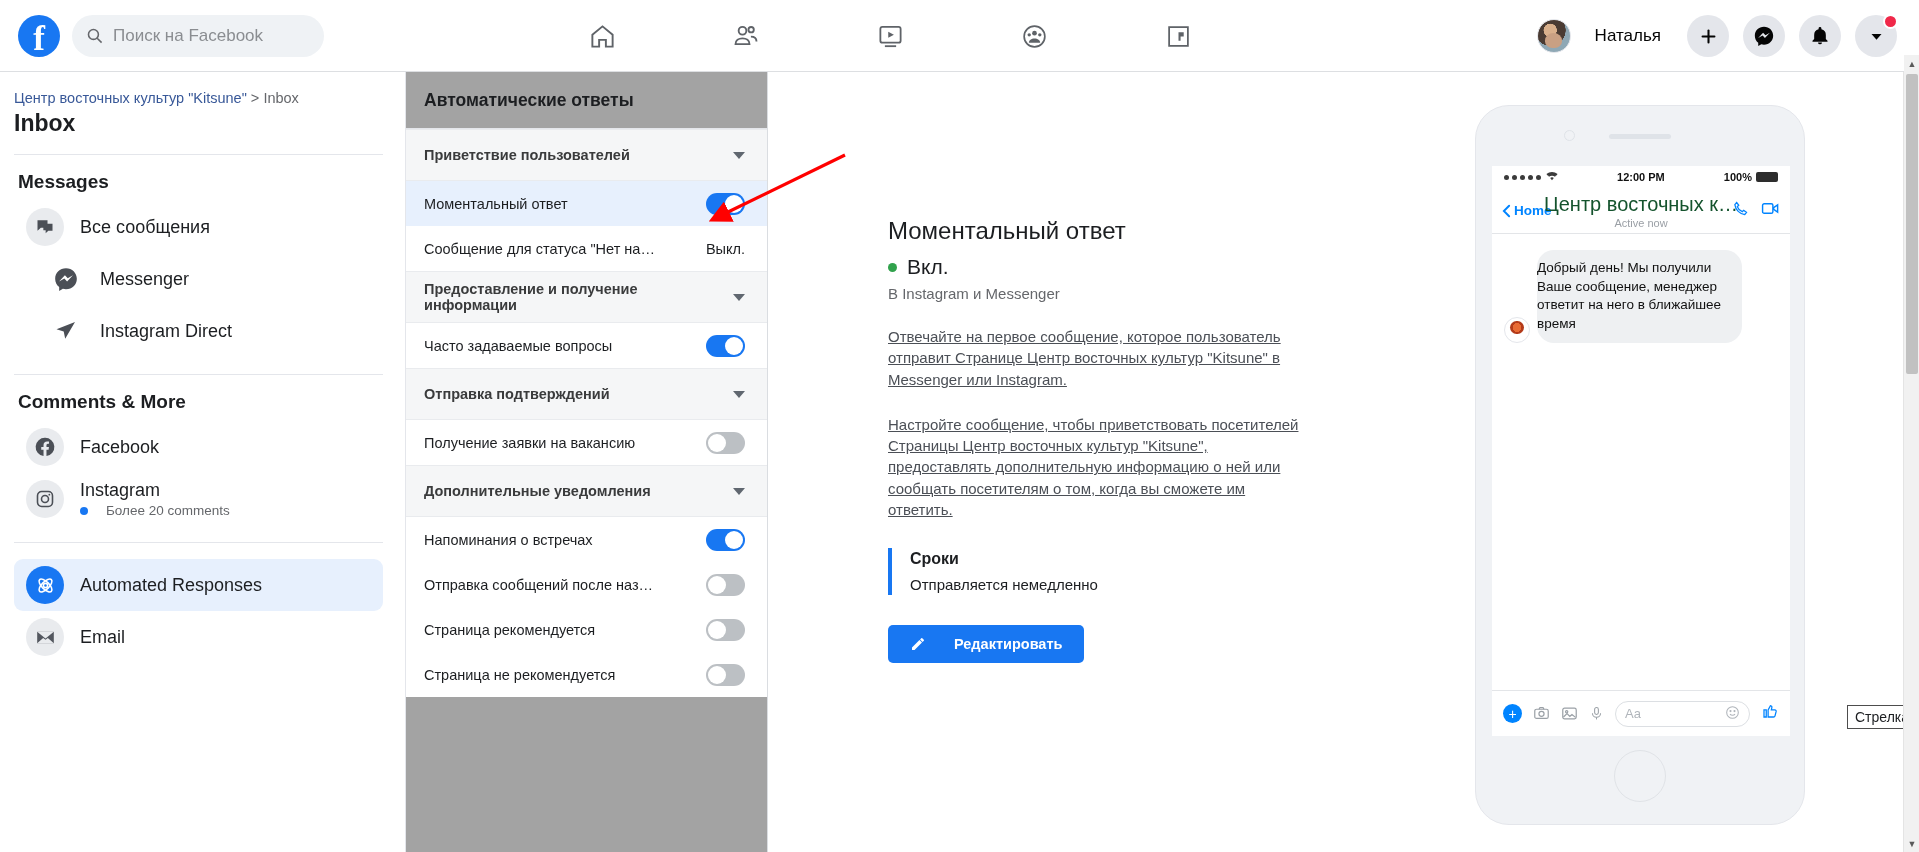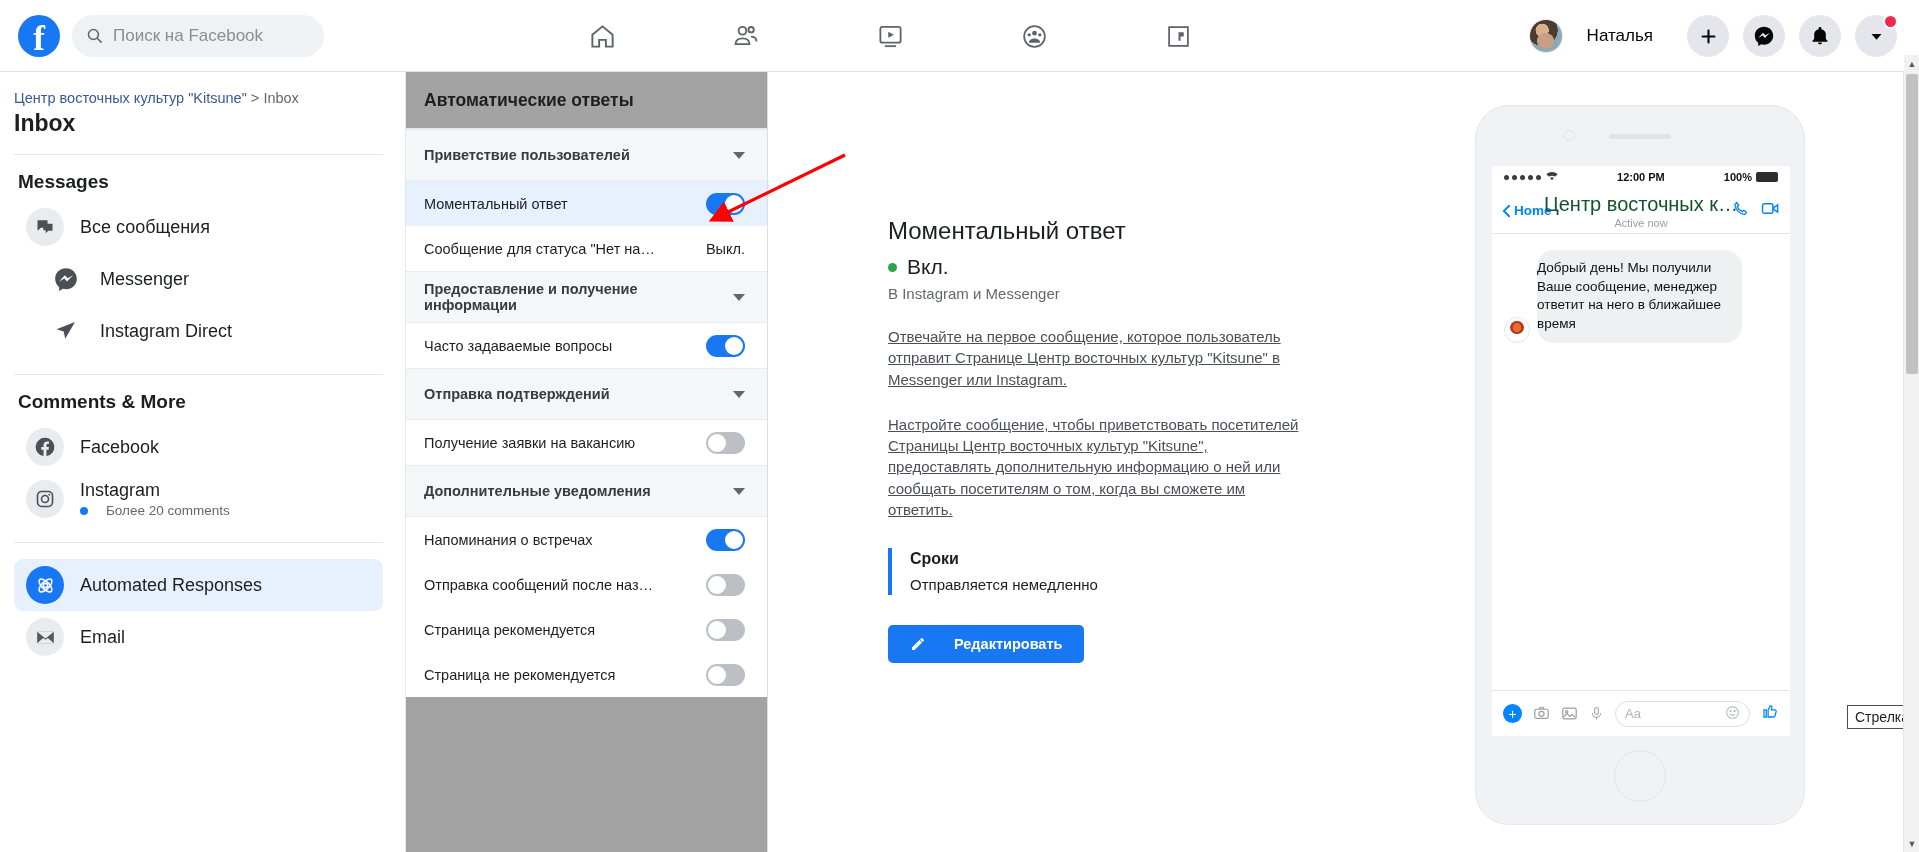--- a/index.html
+++ b/index.html
@@ -50,21 +50,21 @@
     position: absolute; left: 580px; top: 0;
     height: 72px; display: flex; align-items: center; gap: 100px;
   }
   .nav-icon { color: #5f6368; display:flex; align-items:center; justify-content:center;
               width: 44px; height: 44px; cursor: pointer; }
 
   .nav-right {
     position: absolute; right: 22px; top: 0;
     height: 72px; display: flex; align-items: center; gap: 14px;
   }
-  .profile-chip { display: flex; align-items: center; gap: 24px; margin-right: 20px; cursor:pointer;}
+  .profile-chip { display: flex; align-items: center; gap: 24px; margin-right: 12px; cursor:pointer;}
   .avatar {
     width: 34px; height: 34px; border-radius: 50%;
     background: radial-gradient(circle at 38% 32%, #d9b08c 0 22%, #4a3b33 23% 52%, #8fa8b5 53% 100%);
     border: 1px solid #e4e6eb;
     overflow: hidden; position: relative;
   }
   .avatar::after {
     content: ""; position: absolute; left: 24%; top: 40%;
     width: 52%; height: 46%; border-radius: 50% 50% 45% 45%;
     background: #c9a083;

